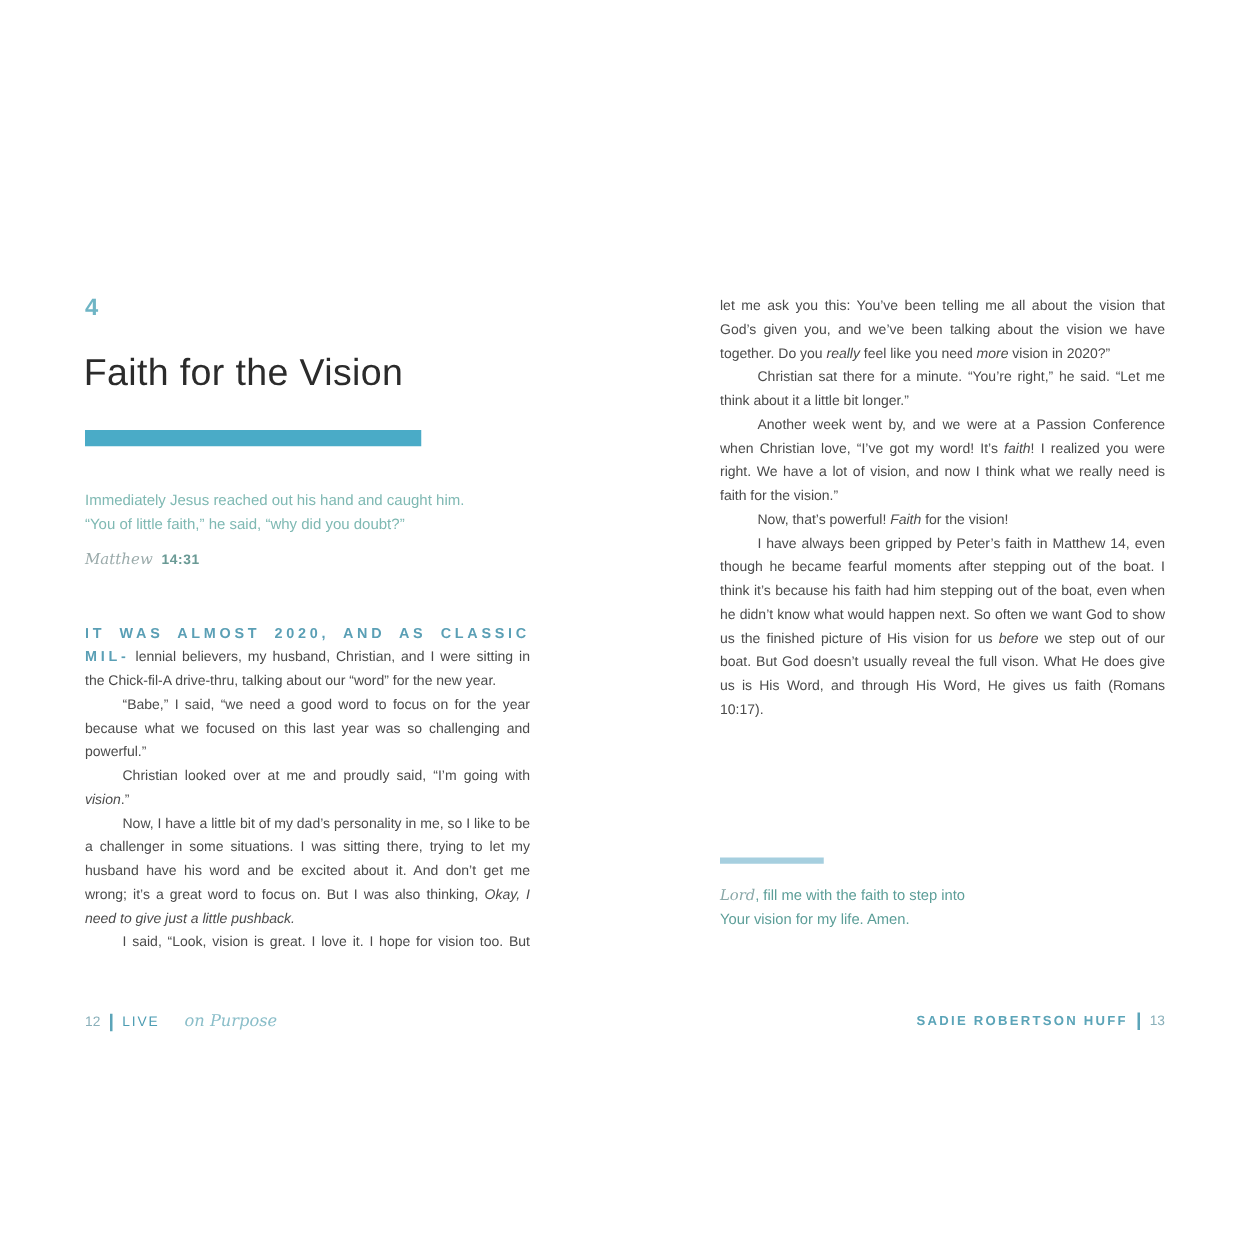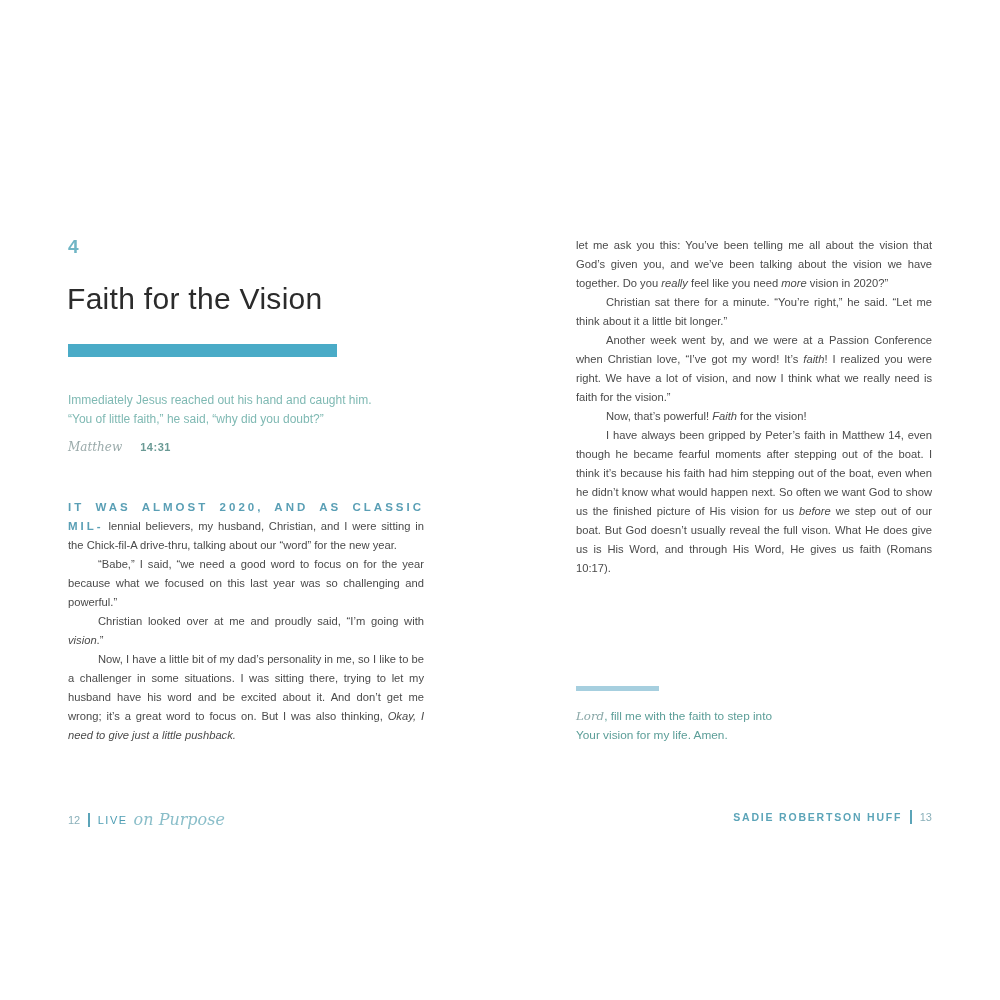--- a/index.html
+++ b/index.html
@@ -8,40 +8,40 @@
   .page { position:absolute; top:0; height:1000px; }
   .page-left { left:0; width:500px; }
   .page-right { left:500px; width:500px; }
 
   .chapter-num { position:absolute; left:68px; top:236px; font-size:19px; font-weight:bold; color:#6fb5c5; }
   .chapter-title { position:absolute; left:67px; top:282px; font-size:30px; font-weight:normal; color:#2b2b2b; letter-spacing:0.3px; white-space:nowrap; }
   .title-bar { position:absolute; left:68px; top:344px; width:269px; height:13px; }
 
   .epigraph { position:absolute; left:68px; top:391px; width:360px; font-size:12px; line-height:19px; color:#7fb9b3; }
   .epigraph-ref { position:absolute; left:68px; top:440px; font-size:11px; color:#7aa8a3; white-space:nowrap; }
-  .epigraph-ref .script { font-family:"DejaVu Serif", serif; font-style:italic; color:#9aaaaa; font-size:12px; margin-right:15px; }
+  .epigraph-ref .script { font-family:"DejaVu Serif", serif; font-style:italic; color:#9aaaaa; font-size:12px; margin-right:4px; }
   .epigraph-ref .num { font-weight:bold; color:#6a9a95; letter-spacing:0.5px; }
 
   .body-text { position:absolute; font-size:11.2px; line-height:19px; color:#4a4a4a; text-align:justify; }
   .body-left { left:68px; top:498px; width:356px; }
   .body-right { left:576px; top:236px; width:356px; }
   .body-text p { margin:0; text-indent:0; }
   .body-text p.indent { text-indent:30px; }
   .lead-caps { font-weight:bold; color:#5a9fb5; letter-spacing:3px; font-size:11.5px; }
   em { font-style:italic; }
 
   .prayer-bar { position:absolute; left:576px; top:686px; width:83px; height:5px; }
   .prayer { position:absolute; left:576px; top:707px; width:260px; font-size:11.8px; line-height:19px; color:#5c9e98; }
   .prayer .script { font-family:"DejaVu Serif", serif; font-style:italic; color:#8aa8a8; }
 
   .footer-left { position:absolute; left:68px; top:810px; font-size:11px; color:#8ab0ba; white-space:nowrap; display:flex; align-items:center; }
   .footer-right { position:absolute; right:68px; top:810px; font-size:11px; color:#8ab0ba; white-space:nowrap; display:flex; align-items:center; }
   .footer-divider { display:inline-block; width:1.5px; height:14px; margin:0 8px; }
   .footer-brand { font-weight:normal; color:#4d9db3; letter-spacing:1.5px; }
-  .footer-brand-script { font-family:"DejaVu Serif", serif; font-style:italic; color:#8abec9; font-size:16px; margin-left:6px; }
+  .footer-brand-script { font-family:"DejaVu Serif", serif; font-style:italic; color:#8abec9; font-size:13px; margin-left:20px; }
   .footer-author { font-weight:bold; color:#5ba4b8; letter-spacing:1.8px; font-size:10.5px;text-align:right; }
 </style>
 </head>
 <body>
 
 <div class="page page-left">
   <div class="chapter-num">4</div>
   <h1 class="chapter-title" style="margin:0;">Faith for the Vision</h1>
   <div class="title-bar" style="background:#4aabc7;"></div>
 
@@ -52,20 +52,21 @@
   <div class="epigraph-ref">
     <span class="script">Matthew</span>
     <span class="num">14:31</span>
   </div>
 
   <div class="body-text body-left">
     <p><span class="lead-caps">IT WAS ALMOST 2020, AND AS CLASSIC MIL-</span> <span>lennial believers, my husband, Christian, and I were sitting in the Chick-fil-A drive-thru, talking about our “word” for the new year.</span></p>
     <p class="indent">“Babe,” I said, “we need a good word to focus on for the year because what we focused on this last year was so challenging and powerful.”</p>
     <p class="indent"><span>Christian looked over at me and proudly said, “I’m going with </span><em>vision</em><span>.”</span></p>
     <p class="indent"><span>Now, I have a little bit of my dad’s personality in me, so I like to be a challenger in some situations. I was sitting there, trying to let my husband have his word and be excited about it. And don’t get me wrong; it’s a great word to focus on. But I was also thinking, </span><em>Okay, I need to give just a little pushback.</em></p>
+    <p class="indent" style="text-align-last:justify;">I said, “Look, vision is great. I love it. I hope for vision too. But</p>
   </div>
 
   <div class="footer-left">
     <span>12</span>
     <span class="footer-divider" style="background:#5ba4b8;"></span>
     <span class="footer-brand">LIVE</span>
     <span class="footer-brand-script">on Purpose</span>
   </div>
 </div>
 

